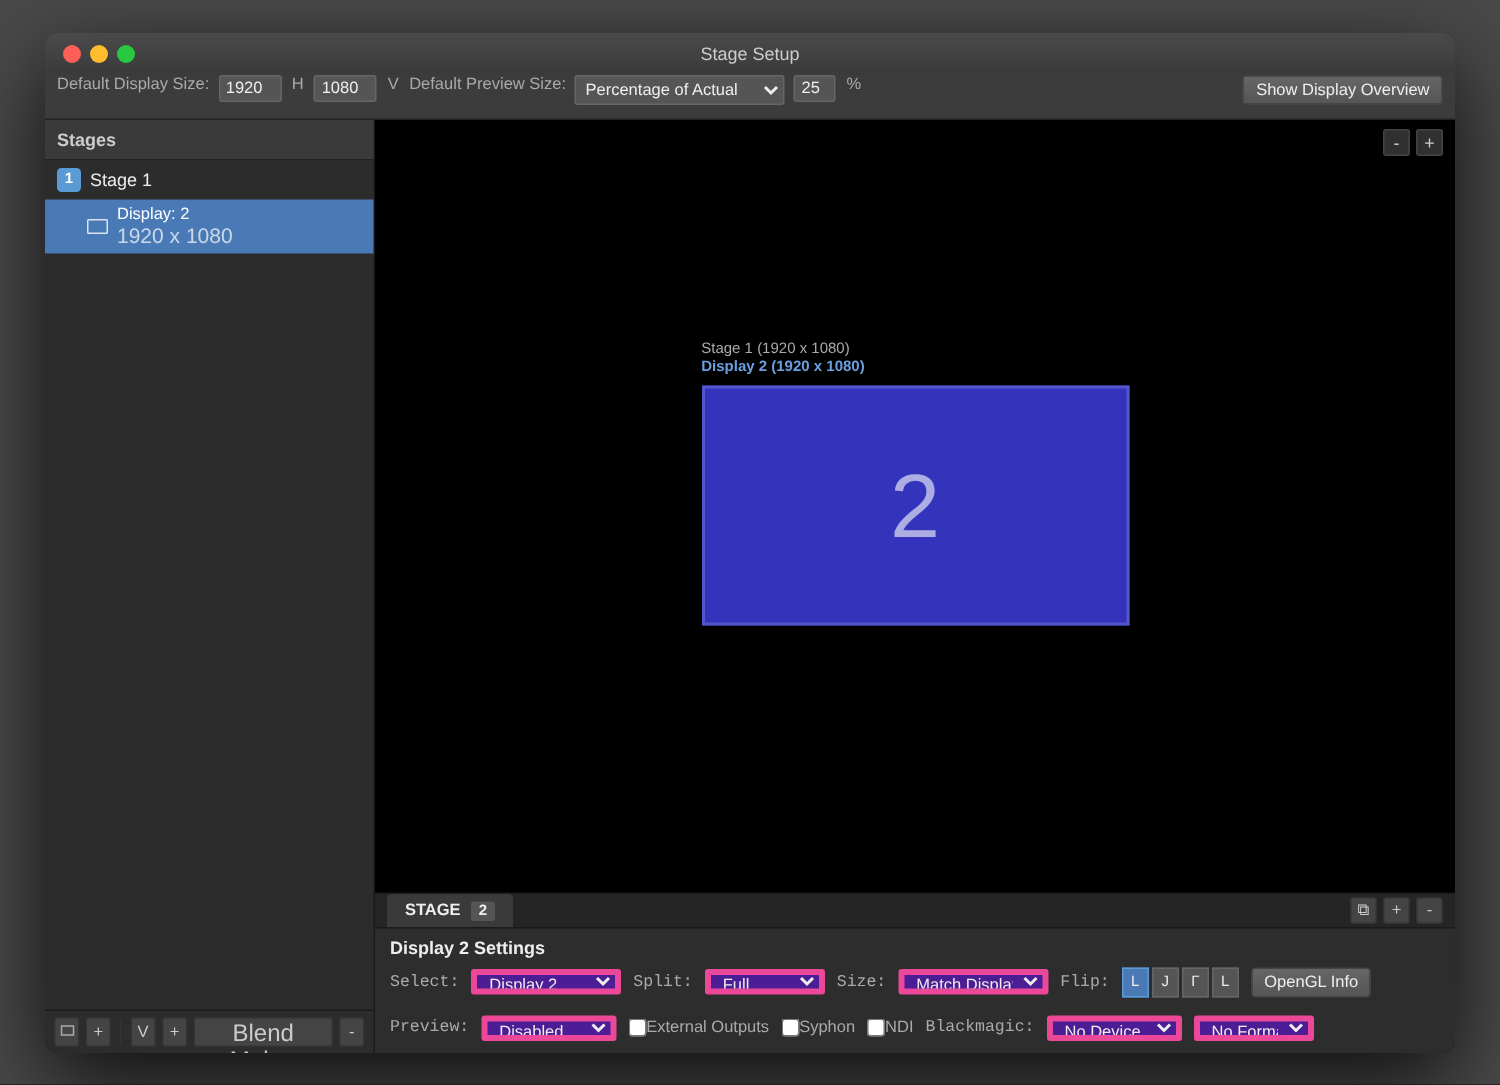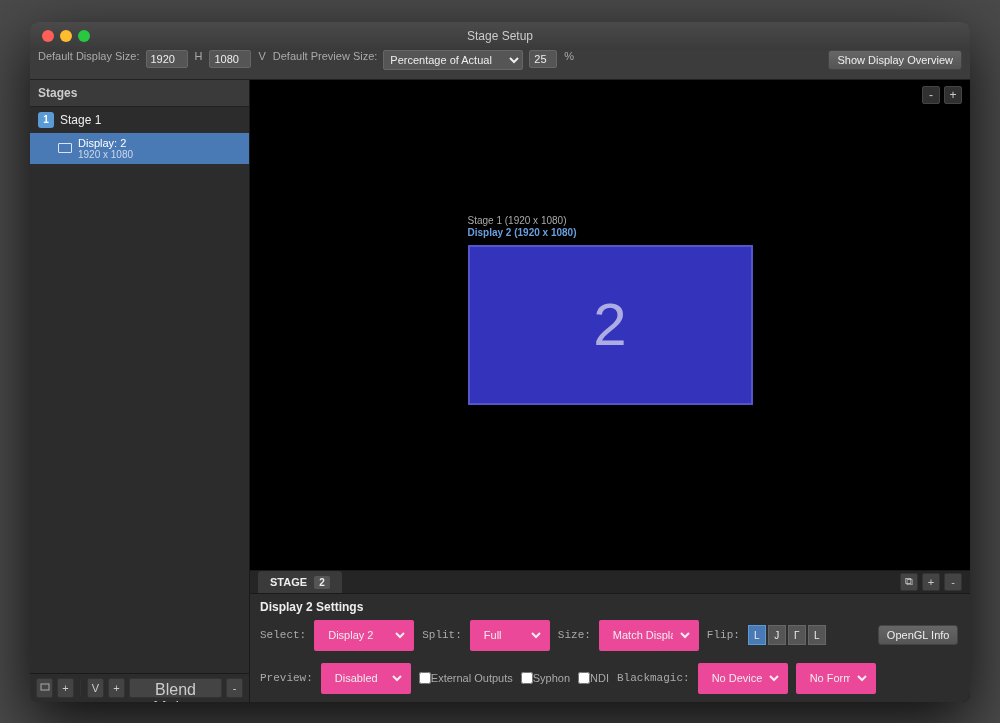--- a/index.html
+++ b/index.html
@@ -159,21 +159,21 @@
       height: 10px;
       border: 1.5px solid rgba(255,255,255,0.8);
       border-radius: 1px;
       flex-shrink: 0;
     }
     .display-info {
       display: flex;
       flex-direction: column;
     }
     .display-name { font-size: 11px; font-weight: 500; }
-    .display-size { font-size: 10px; color: rgba(255,255,255,0.7); }
+    .display-size { font-size: 14px; color: rgba(255,255,255,0.7); }
     .sidebar-bottom {
       margin-top: auto;
       display: flex;
       align-items: center;
       padding: 4px 6px;
       border-top: 1px solid #1a1a1a;
       gap: 4px;
     }
     .sb-btn {
       background: #444;
@@ -332,25 +332,25 @@
       gap: 8px;
       margin-bottom: 6px;
       flex-wrap: wrap;
     }
     .field-label {
       color: #aaa;
       font-size: 11px;
       font-family: Liberation Mono, monospace;
     }
     .field-select {
-      background: #ec4899;
-      border: 6px solid #ec4899;
-      color: #eee;
-      font-size: 11px;
-      height: 31px;
+      background: #4c1d95;
+      border: 4px solid #ec4899;
+      color: #eee;
+      font-size: 11px;
+      height: 17px;
       padding: 0 4px;
       border-radius: 2px;
       outline: none;
     }
     .flip-btn-group {
       display: flex;
       gap: 2px;
     }
     .flip-btn {
       background: #555;
@@ -370,21 +370,20 @@
     }
     .opengl-btn {
       background: linear-gradient(to bottom, #666, #555);
       border: 1px solid #444;
       color: #eee;
       font-size: 11px;
       padding: 2px 8px;
       border-radius: 3px;
       cursor: pointer;
       height: 20px;
-      margin-left: 44px;
     }
     .preview-row {
       display: flex;
       align-items: center;
       gap: 8px;
       padding: 0 10px 8px 10px;
       flex-wrap: wrap;
     }
     .checkbox-item {
       display: flex;

